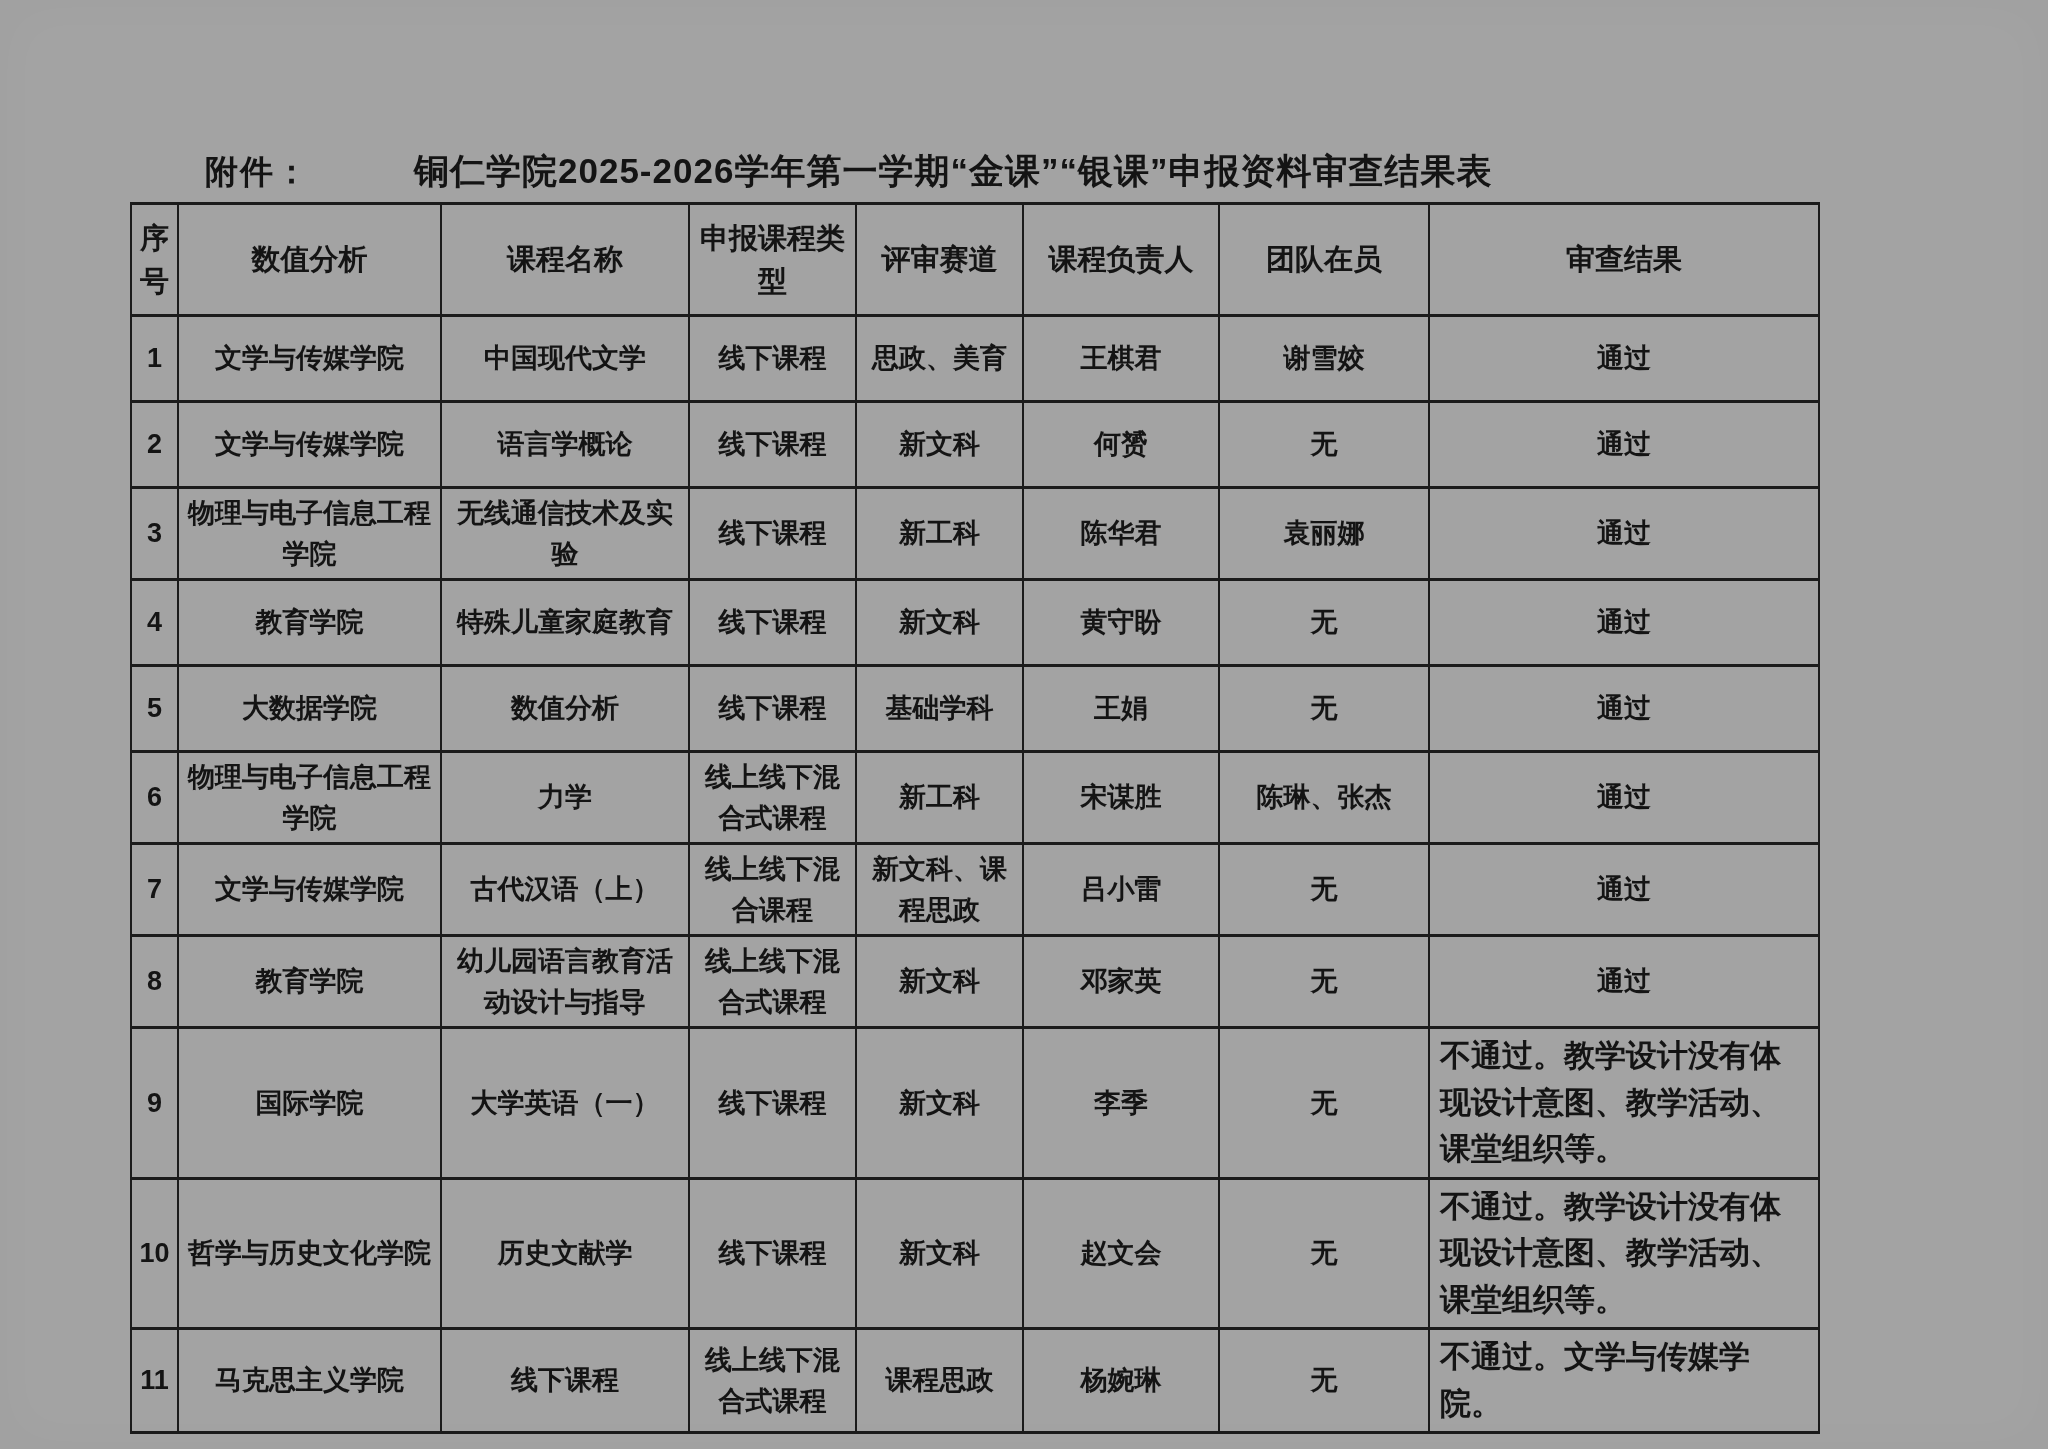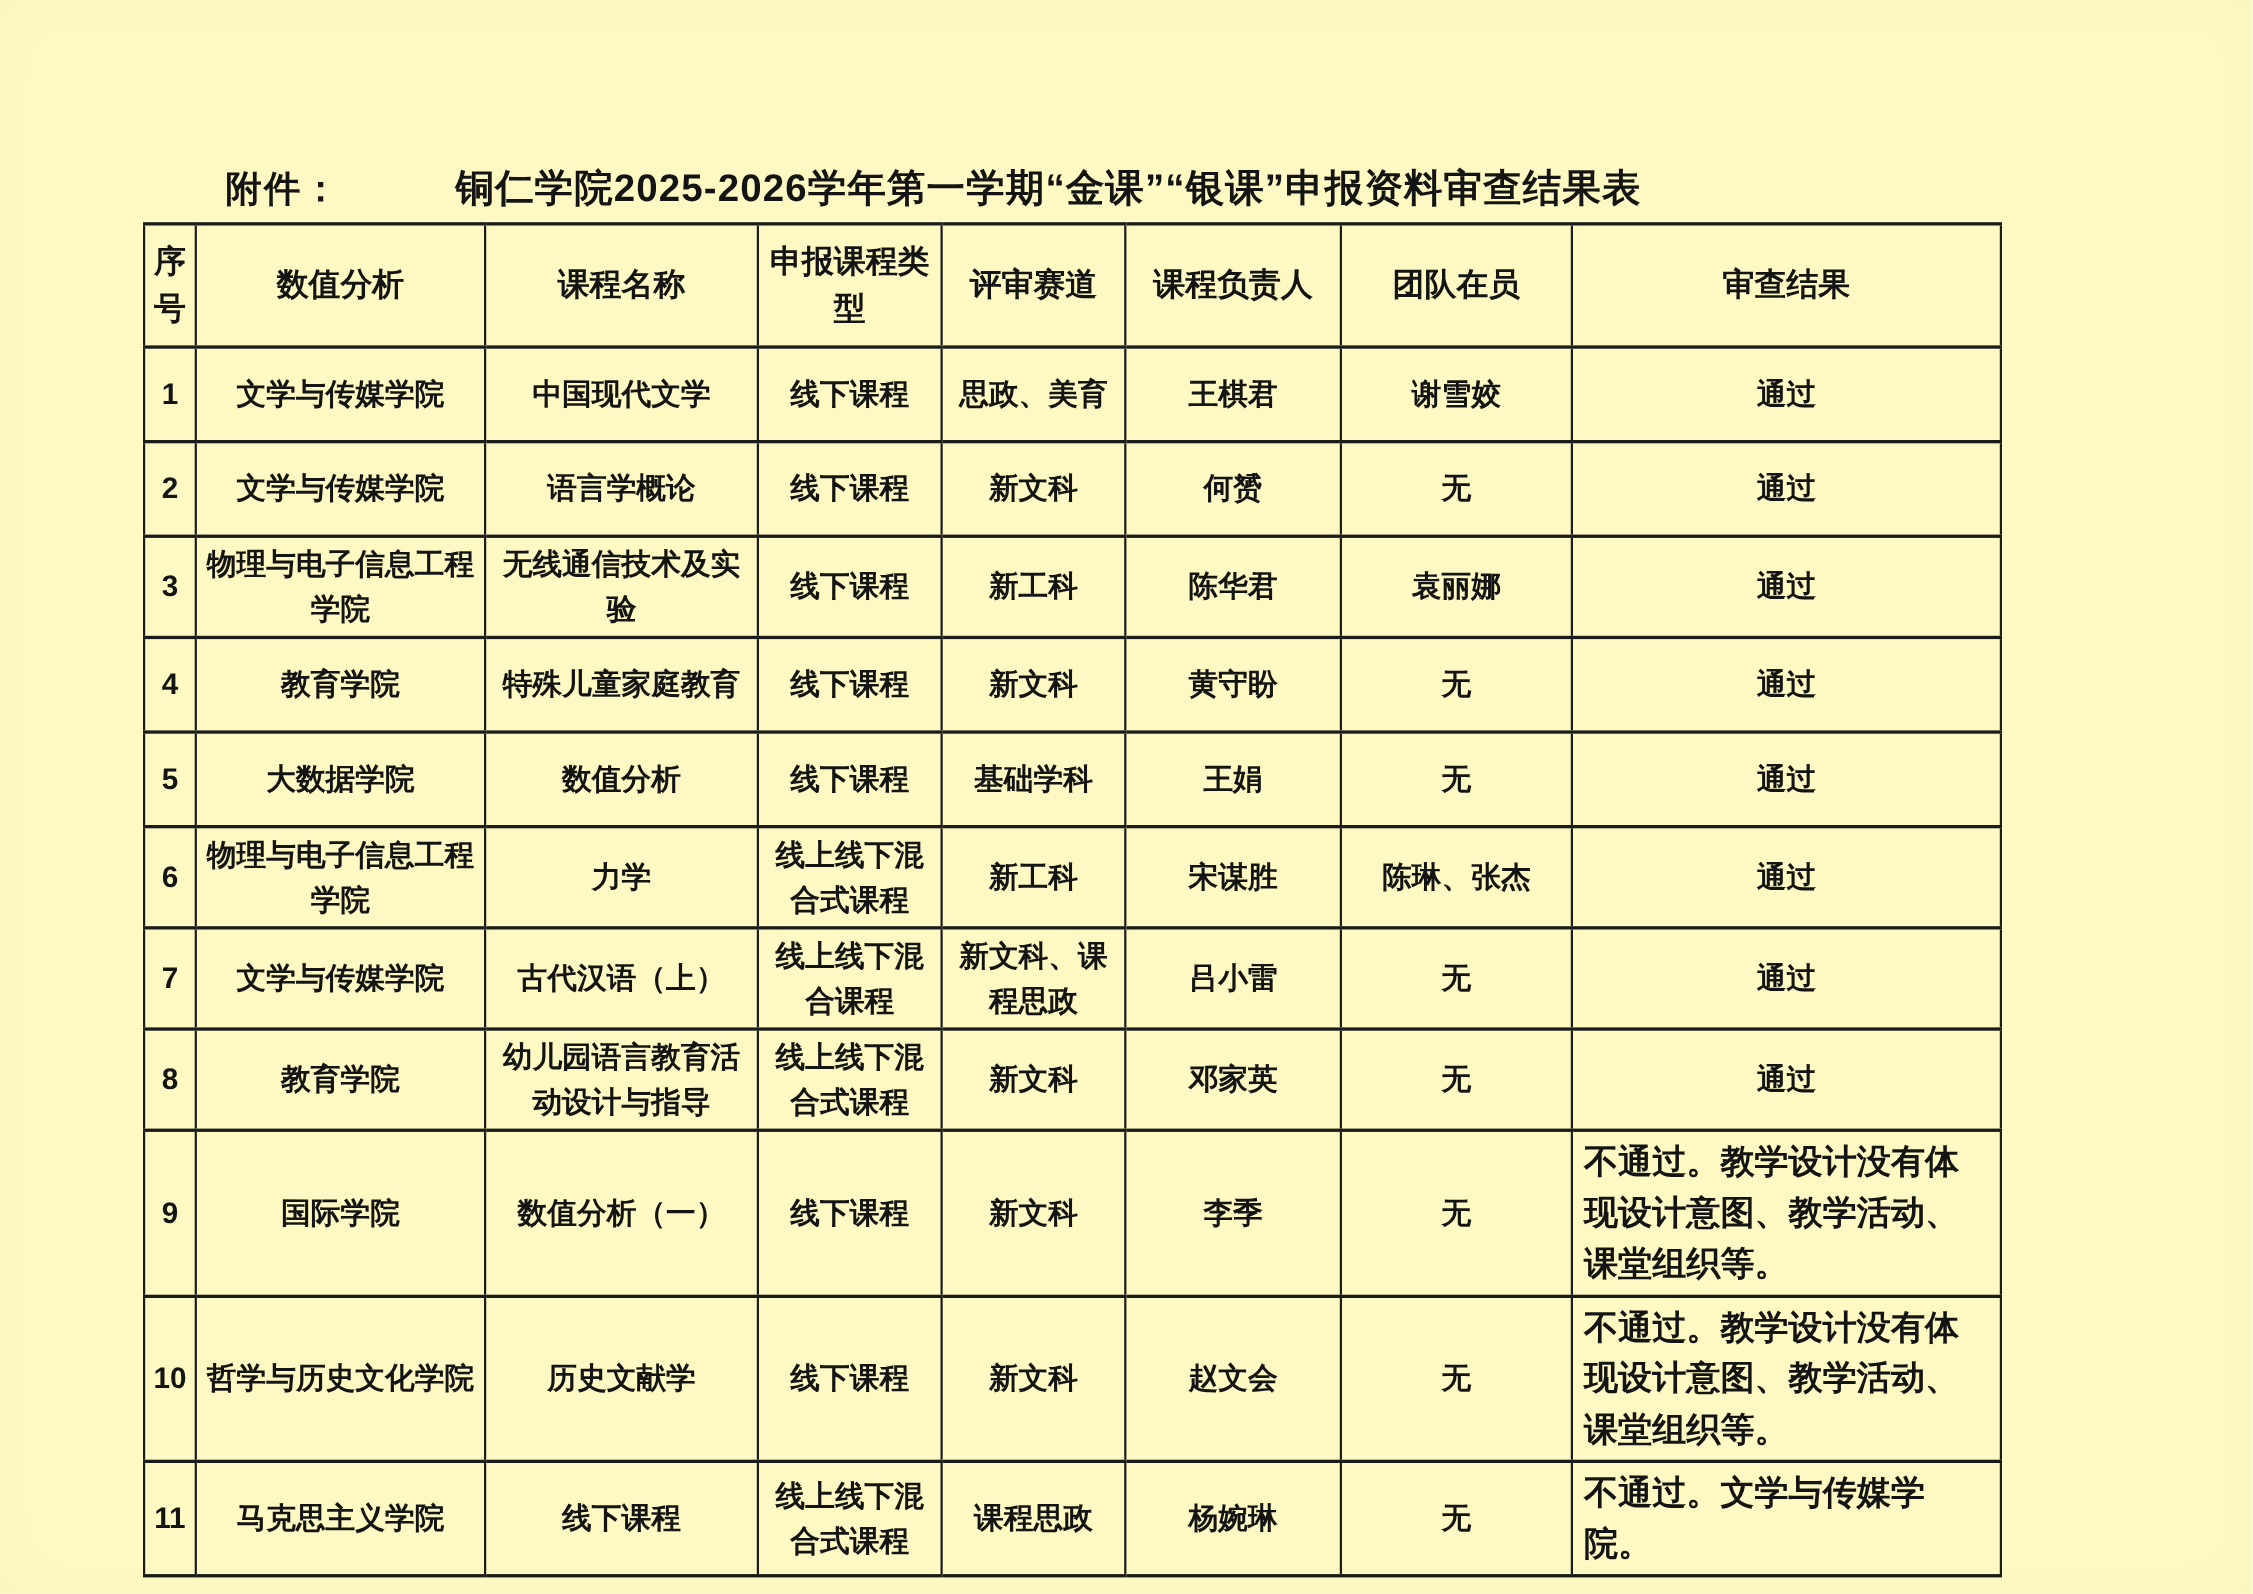--- a/index.html
+++ b/index.html
@@ -1,21 +1,21 @@
 <!DOCTYPE html>
 <html><head>
 <meta charset="utf-8">
 <style>
   * { box-sizing: border-box; }
   html, body { margin: 0; padding: 0; background: #ffffff; }
   .page {
     position: relative;
     width: 2048px;
     height: 1449px;
-    background: #fef9c3;
+    background: #a3a3a3;
     font-family: "Liberation Sans", sans-serif;
     color: #141414;
     overflow: hidden;
   }
   .title-row {
     position: absolute;
     top: 148px;
     left: 205px;
     width: 1700px;
     display: flex;
@@ -181,21 +181,21 @@
           <td>幼儿园语言教育活动设计与指导</td>
           <td>线上线下混合式课程</td>
           <td>新文科</td>
           <td>邓家英</td>
           <td>无</td>
           <td>通过</td>
         </tr>
         <tr>
           <td>9</td>
           <td>国际学院</td>
-          <td>数值分析（一）</td>
+          <td>大学英语（一）</td>
           <td>线下课程</td>
           <td>新文科</td>
           <td>李季</td>
           <td>无</td>
           <td class="result-long">不通过。教学设计没有体现设计意图、教学活动、课堂组织等。</td>
         </tr>
         <tr>
           <td>10</td>
           <td>哲学与历史文化学院</td>
           <td>历史文献学</td>

